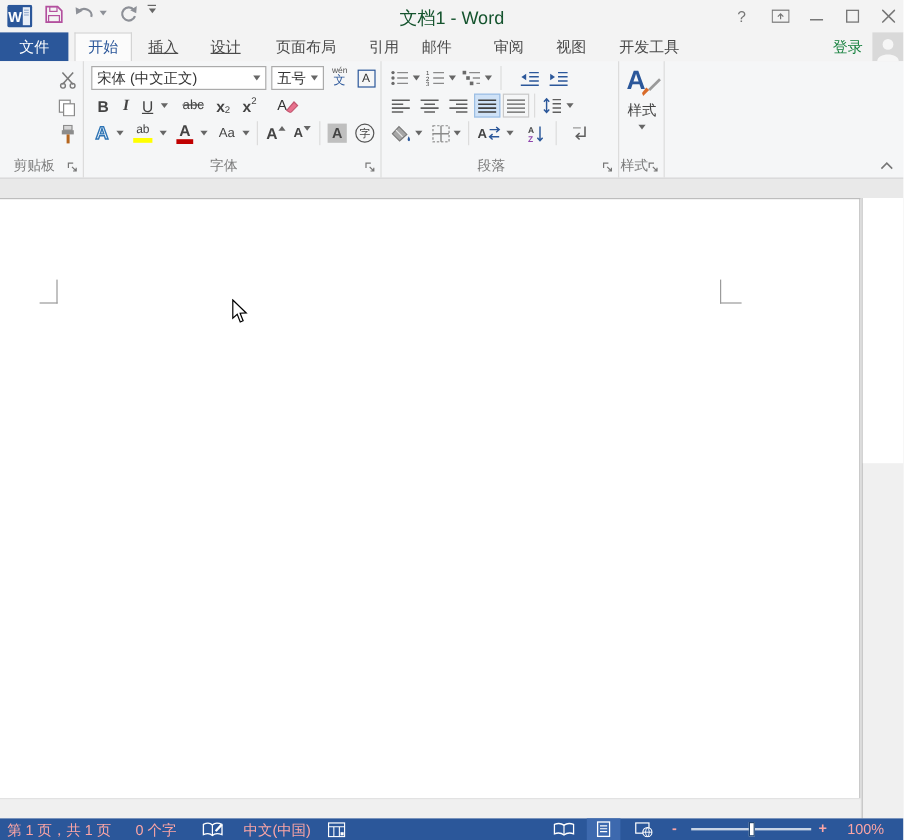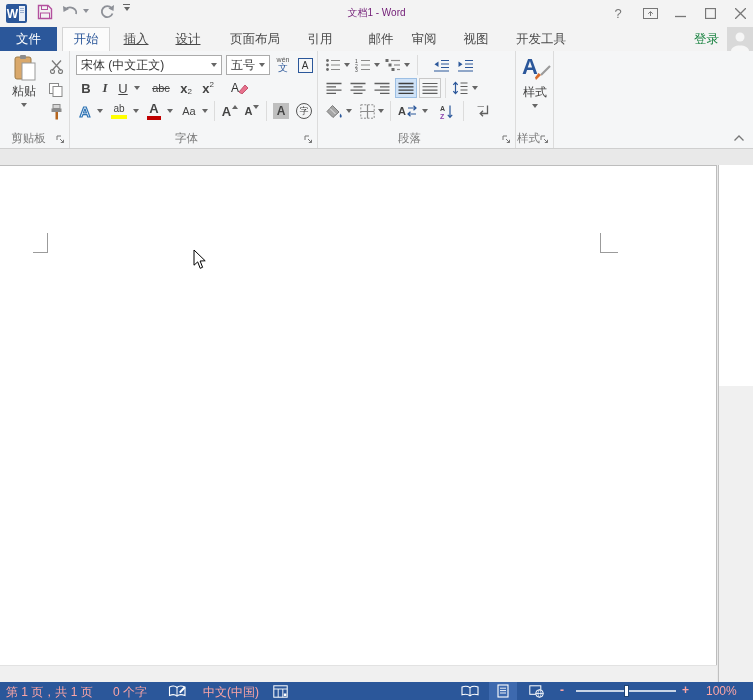--- a/index.html
+++ b/index.html
@@ -3,21 +3,21 @@
 <meta charset="utf-8">
 <style>
   * { margin:0; padding:0; box-sizing:border-box; }
   html,body { width:753px; height:700px; overflow:hidden; }
   body { font-family:"Liberation Sans","DejaVu Sans",sans-serif; font-size:12px; color:#444; }
   .win { position:relative; width:753px; height:700px; background:#f3f3f3; overflow:hidden; }
 
   
   .titlebar { position:absolute; left:0; top:0; width:753px; height:27px; background:#f3f3f3; }
   .qat-item { position:absolute; top:4px; display:flex; align-items:center; justify-content:center; }
-  .win-title { position:absolute; left:0; right:0; top:6px; text-align:center; color:#701a75; font-size:10px; pointer-events:none; }
+  .win-title { position:absolute; left:0; right:0; top:6px; text-align:center; color:#14532d; font-size:15px; pointer-events:none; }
   .tb-ctrl { position:absolute; top:3px; width:20px; height:20px; display:flex; align-items:center; justify-content:center; color:#777; font-size:13px; }
 
   
   .tabrow { position:absolute; left:0; top:27px; width:753px; height:24px; background:#f3f3f3; }
   .file-tab { position:absolute; left:0; top:0; width:57px; height:24px; background:#2b579a; color:#fff; display:flex; align-items:center; justify-content:center; font-size:12.5px; }
   .tab { position:absolute; top:0; height:24px; display:flex; align-items:center; justify-content:center; font-size:12.5px; color:#4a4a4a; }
   .tab.active { background:#fbfbfb; border:1px solid #d4d4d4; border-bottom:none; color:#2b579a; }
   .signin { position:absolute; top:4px; left:694px; font-size:12.5px; color:#15803d; }
   .avatar { position:absolute; left:727px; top:0; width:26px; height:24px; background:#d9d9d9; display:flex; align-items:flex-end; justify-content:center; overflow:hidden; }
 
@@ -135,21 +135,21 @@
       </div>
     <div class="tab" style="left:166px; width:44px;text-decoration:underline;">
         <span>设计</span>
       </div>
     <div class="tab" style="left:222px; width:66px;">
         <span>页面布局</span>
       </div>
     <div class="tab" style="left:298px; width:44px;">
         <span>引用</span>
       </div>
-    <div class="tab" style="left:359px; width:44px;">
+    <div class="tab" style="left:342px; width:44px;">
         <span>邮件</span>
       </div>
     <div class="tab" style="left:402px; width:44px;">
         <span>审阅</span>
       </div>
     <div class="tab" style="left:454px; width:44px;">
         <span>视图</span>
       </div>
     <div class="tab" style="left:508px; width:66px;">
         <span>开发工具</span>
@@ -159,29 +159,20 @@
       <svg width="26" height="22">
           <circle cx="13" cy="8" r="4.5" fill="#f6f6f6"></circle>
           <path d="M4 22 C4 14.5 22 14.5 22 22 Z" fill="#f6f6f6"></path>
         </svg>
     </div>
   </div>
 
   <div class="ribbon">
 
     <div class="rgroup" style="left:0; width:70px;">
-      <div class="bigbtn" style="left:4px; width:40px;">
-        <svg width="23" height="27">
-            <rect x="2" y="3" width="16" height="22" rx="2" fill="#d9a86b" stroke="#9c7a48"></rect>
-            <rect x="7" y="1" width="6" height="4" rx="1" fill="#8c8c8c"></rect>
-            <rect x="9" y="9" width="13" height="17" fill="#fff" stroke="#999"></rect>
-          </svg>
-        <span class="blabel">粘贴</span>
-        <span class="caret" style="margin-top:3px;"></span>
-      </div>
       <div class="rbtn" style="left:46px; top:5px; width:20px;">
         <svg width="15" height="15">
             <path d="M3 1.5 L12 11.5 M12 1.5 L3 11.5" stroke="#7a7a7a" stroke-width="1.3" fill="none"></path>
             <circle cx="3.5" cy="12.5" r="2" fill="none" stroke="#7a7a7a" stroke-width="1.2"></circle>
             <circle cx="11.5" cy="12.5" r="2" fill="none" stroke="#7a7a7a" stroke-width="1.2"></circle>
           </svg>
       </div>
       <div class="rbtn" style="left:46px; top:28px; width:20px;">
         <svg width="16" height="15">
             <rect x="1.5" y="1.5" width="9" height="10" fill="#fff" stroke="#8a8a8a"></rect>

